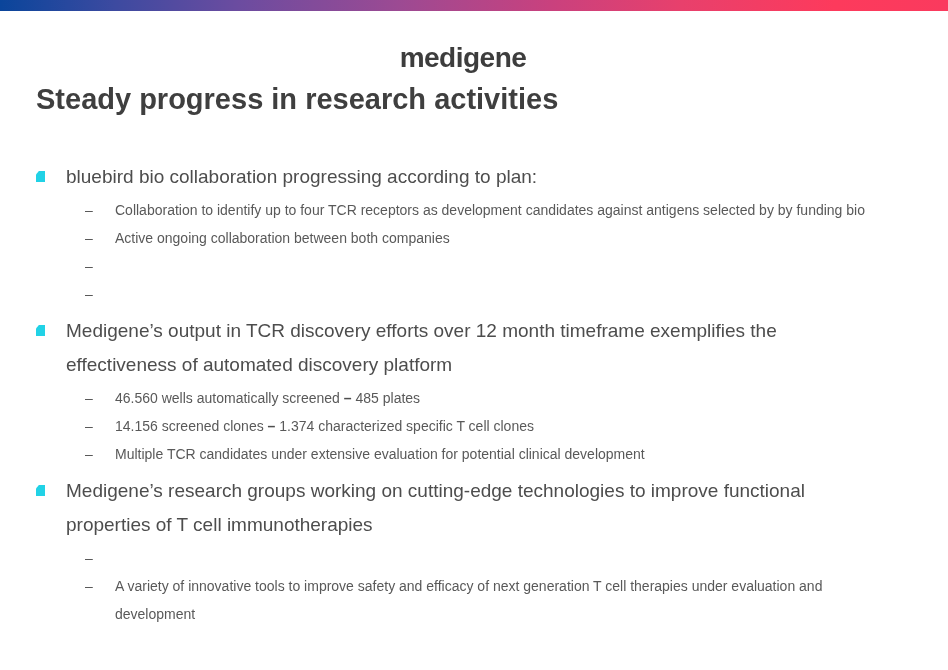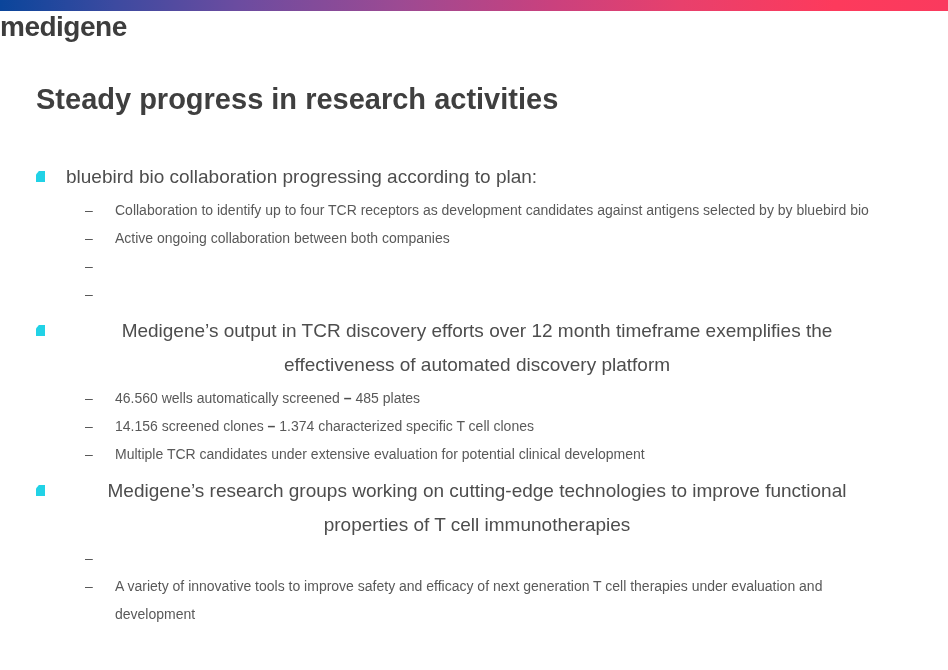--- a/index.html
+++ b/index.html
@@ -9,22 +9,22 @@
     font-family:"Liberation Sans", sans-serif;
     color:#4d4d4d;
     overflow:hidden;
     position:relative;
   }
   .top-bar{
     width:948px;height:11px;
     background:linear-gradient(90deg,#0a459b 0%,#3c4aa0 12%,#6b4ca0 25%,#9c4a93 42%,#c9417e 58%,#e8406c 72%,#fd3a5c 88%,#fa3a5e 100%);
   }
   .logo-row{
-    text-align:left;
-    padding:0 22px 0 0;
+    text-align:center;
+    padding:31px 22px 0 0;
     height:44px;
     box-sizing:border-box;
   }
   .logo{
     display:inline-block;
     font-size:28px;
     font-weight:700;
     letter-spacing:-0.5px;
     color:#3d3d3d;
   }
@@ -35,21 +35,20 @@
     font-weight:700;
     color:#3f3f3f;
   }
   .content{
     margin:41px 36px 0 36px;
   }
   .main-item{
     display:flex;
     align-items:flex-start;
     margin:2px 0;
-    text-align:center;
   }
   .main-marker-col{
     width:30px;
     flex:0 0 30px;
     padding-top:11px;
   }
   .bullet-square{
     width:9px;height:11px;
     background:#21d2e6;
     clip-path:polygon(32% 0, 100% 0, 100% 100%, 0 100%, 0 32%);
@@ -98,21 +97,21 @@
 
   <div class="main-item">
     <div class="main-marker-col">
       <div class="bullet-square"></div>
     </div>
     <div class="main-text">bluebird bio collaboration progressing according to plan:</div>
   </div>
   <div class="sub-list">
     <div class="sub-item">
       <div class="sub-dash-col">–</div>
-      <div class="sub-text">Collaboration to identify up to four TCR receptors as development candidates against antigens selected by by bluebird bio</div>
+      <div class="sub-text">Collaboration to identify up to four TCR receptors as development candidates against antigens selected by by funding bio</div>
     </div>
     <div class="sub-item">
       <div class="sub-dash-col">–</div>
       <div class="sub-text">Active ongoing collaboration between both companies</div>
     </div>
     <div class="sub-item">
       <div class="sub-dash-col">–</div>
     </div>
     <div class="sub-item">
       <div class="sub-dash-col">–</div>

